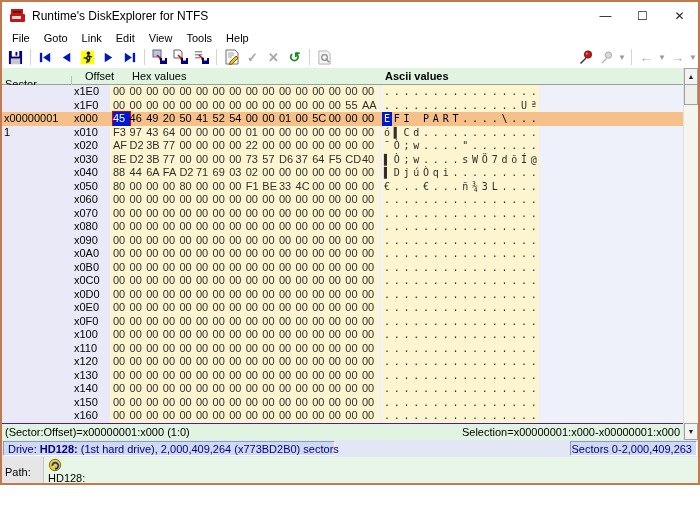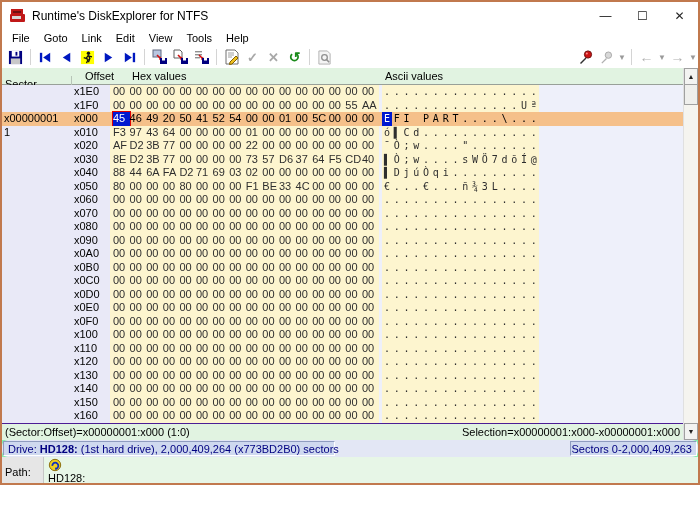--- a/index.html
+++ b/index.html
@@ -28,21 +28,21 @@
   .drop { font-size:8px; color:#9a9a9a; width:10px; text-align:center; }
   .navarrow { font-size:14px; font-weight:bold; color:#b0b0b0; }
 
   
   .content { flex:0 0 372px; display:flex; background:#eef0fa; }
   .gridwrap { flex:1; display:flex; flex-direction:column; }
   .gridheader { height:17px; background:#e1f3e1; border-bottom:1px solid #98a098; display:flex; align-items:center; flex:0 0 auto; }
   .gridheader .c-sector { padding-left:3px; border-right:1px solid #b8c4b8; height:100%; line-height:16px;margin-top:16px; }
   .gridheader .c-offset { padding-left:13px; }
   .gridheader .c-hex { padding-left:22px; }
-  .gridheader .c-ascii { padding-left:3px; }
+  .gridheader .c-ascii { padding-left:3px;font-weight:bold; }
 
   .rows { height:338px; overflow:hidden; flex:0 0 auto; }
   .hexrow { display:flex; height:13.52px; line-height:13.5px; }
   .c-sector { width:70px; flex:0 0 auto; }
   .c-offset { width:38px; flex:0 0 auto; }
   .c-hex    { width:269px; flex:0 0 auto; padding-left:3px; }
   .c-gap    { width:3px; flex:0 0 auto; }
   .c-ascii  { width:157px; flex:0 0 auto; }
   .c-fill   { flex:1; }
   .hexrow .c-sector { background:#e9e9f7; padding-left:2px; }
@@ -60,21 +60,21 @@
 
   .statusline { height:17px; background:#e1f3e1; border-top:1px solid #4c1d95; display:flex; justify-content:space-between; align-items:center; padding:0 3px; flex:0 0 auto; }
 
   
   .vscroll { flex:0 0 15px; display:flex; flex-direction:column; background:#f5f4ef; border-left:1px solid #e0e0e0; }
   .sbtn { height:17px; background:#f3f3f1; border:1px solid #a0a0a0; display:flex; align-items:center; justify-content:center; font-size:7px; color:#222; flex:0 0 auto; }
   .thumb { height:20px; background:#efefec; border:1px solid #a0a0a0; border-top:none; flex:0 0 auto; }
   .strack { flex:1; }
 
   
-  .drivebar { height:17px; background:#e3e7f5; position:relative; flex:0 0 auto; color:#000080;border-radius:6px; }
+  .drivebar { height:17px; background:#e3e7f5; position:relative; flex:0 0 auto; color:#000080; }
   .dpanel { position:absolute; top:1px; bottom:1px; background:#cfd9ef; border:1px solid; border-color:#8f9cc0 #fff #fff #8f9cc0; display:flex; align-items:center; padding:0 4px; white-space:nowrap; }
   .dleft { left:1px; width:332px; }
   .dright { right:1px; width:127px; justify-content:flex-end; }
   .bold { font-weight:bold; }
 
   
   .pathrow { height:30px; display:flex; flex:0 0 auto; }
   .volrow { height:17px; display:flex; flex:0 0 auto; }
   .graylabel { background:#e6e6e6; border-right:1px solid #c6c6c6; border-bottom:1px solid #c6c6c6; display:flex; align-items:center; padding-left:3px; flex:0 0 auto; }
   .greenarea { background:#e7f6e7; flex:1; }

